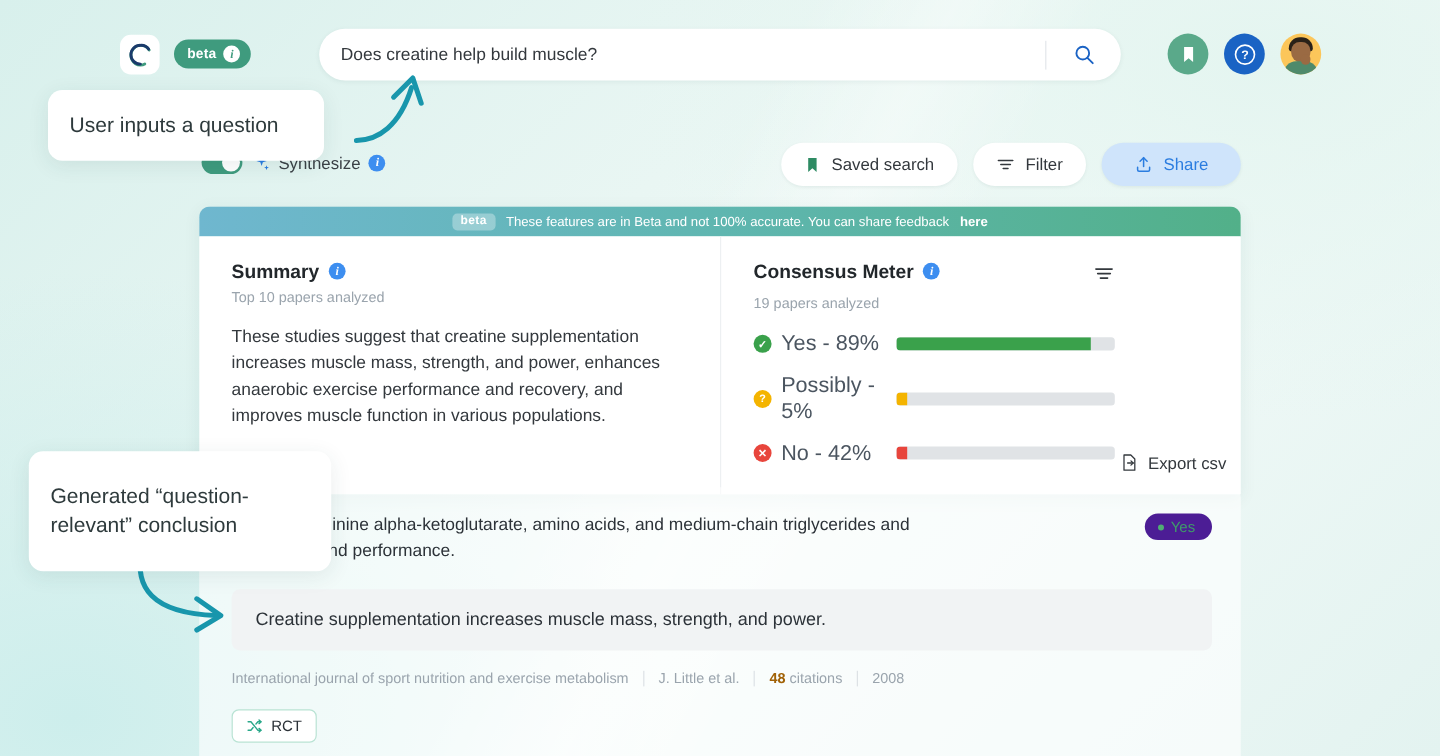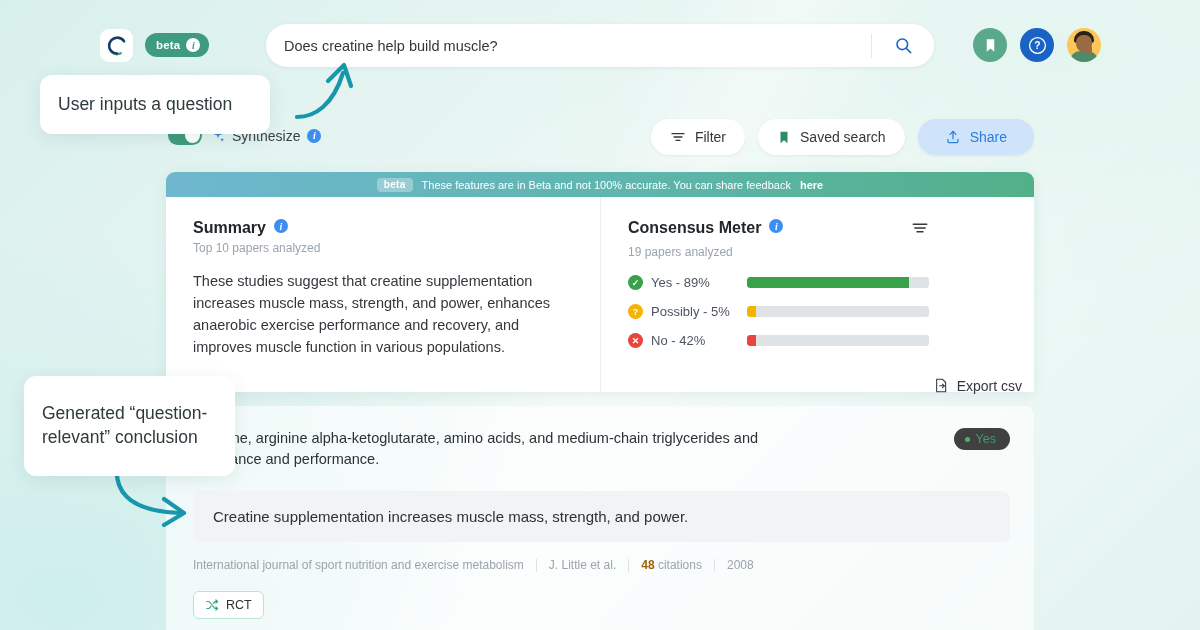--- a/index.html
+++ b/index.html
@@ -146,38 +146,38 @@
   .sec-title { font-size: 16px; font-weight: 700; color: #22272b; }
   .sec-sub { font-size: 12px; color: #9aa4ad; margin-top: 4px; }
   .summary-text { margin-top: 15px; font-size: 14.5px; line-height: 1.52; color: #33383d; }
 
   .filter-icon-right { margin-left: auto; cursor: pointer; }
 
   .meter-rows { margin-top: 16px; display: flex; flex-direction: column; gap: 14px; }
   .meter-row { display: flex; align-items: center; }
   .m-icon { width: 15px; height: 15px; border-radius: 50%; display: flex; align-items: center; justify-content: center;
             color: #fff; font-size: 9px; font-weight: 700; flex: 0 0 auto; }
-  .m-label { font-size: 13px; color: #4b5560; margin-left: 8px; width: 96px; }
+  .m-label { font-size: 18px; color: #4b5560; margin-left: 8px; width: 96px; }
   .m-track { flex: 1; height: 11px; border-radius: 3px; background: #e0e3e6; overflow: hidden; }
   .m-fill { height: 100%; border-radius: 3px 0 0 3px; }
 
   
   .results { position: absolute; left: 166px; top: 367px; width: 868px; }
   .export-row { display: flex; justify-content: flex-end; padding: 10px 12px 12px 0; align-items: center; }
   .export-link { display: flex; align-items: center; gap: 8px; font-size: 14px; color: #33383d; cursor: pointer; }
 
   .result-card {
     background: rgba(255,255,255,.62); border-radius: 9px;
     padding: 22px 24px 20px 27px; position: relative;
     min-height: 232px;
   }
   .r-title-row { display: flex; align-items: flex-start; }
   .r-title { font-size: 14.5px; line-height: 1.42; color: #2c3238; max-width: 600px; }
   .yes-badge {
-    margin-left: auto; background: #404040; color: #3f9b6a;
+    margin-left: auto; background: #4c1d95; color: #3f9b6a;
     border-radius: 11px; padding: 4px 14px 4px 11px; font-size: 12.5px;
     display: flex; align-items: center; gap: 6px; white-space: nowrap;
   }
   .yes-dot { width: 5px; height: 5px; border-radius: 50%; background: #4fae74; }
 
   .conclusion {
     margin-top: 22px; background: #f1f3f4; border-radius: 7px;
     padding: 17px 20px; font-size: 15px; color: #2c3238;
   }
   .meta-row { margin-top: 16px; display: flex; align-items: center; font-size: 12px; color: #9aa4ad; }
@@ -189,21 +189,21 @@
     padding: 6px 11px; font-size: 12.5px; color: #2c3238; cursor: pointer;
   }
 
   
   .callout {
     position: absolute; background: #fff; border-radius: 12px;
     box-shadow: 0 4px 18px rgba(30,70,70,.09);
     color: #2e3a3c; font-size: 17.5px; line-height: 1.35; z-index: 40;
   }
   .callout-1 { left: 40px; top: 75px; width: 230px; height: 59px; display: flex; align-items: center; padding: 0 18px; }
-  .callout-2 { left: 24px; top: 376px; width: 211px; height: 100px; display: flex; align-items: center; padding: 0 18px; }
+  .callout-2 { left: 24px; top: 376px; width: 252px; height: 100px; display: flex; align-items: center; padding: 0 18px; }
 
   .arrow { position: absolute; z-index: 35; pointer-events: none; }
   .arrow-1 { left: 295px; top: 55px; }
   .arrow-2 { left: 108px; top: 455px; }
 </style>
 </head>
 <body>
 
 <div class="bg-sheen"></div>
 
@@ -264,33 +264,33 @@
       <path d="M12 2l1.8 5.6L19.5 9l-5.7 1.6L12 16l-1.8-5.4L4.5 9l5.7-1.4z" fill="#2b7de0"></path>
       <path d="M19 15l.9 2.5 2.6.8-2.6.8L19 22l-.9-2.9-2.6-.8 2.6-.8z" fill="#2b7de0"></path>
     </svg>
     <span>Synthesize</span>
     <span class="info-blue">i</span>
   </span>
 </div>
 
 <div class="actions">
   <button class="act">
+    <svg width="14" height="15" viewBox="0 0 24 24">
+      <path d="M6 2h12v20l-6-5.2L6 22z" fill="#2e8b63"></path>
+    </svg>
+    <span>Saved search</span>
+  </button>
+
+  <button class="act">
     <svg width="16" height="16" viewBox="0 0 24 24">
       <line x1="3" y1="7" x2="21" y2="7" stroke="#33383d" stroke-width="1.9" stroke-linecap="round"></line>
       <line x1="6" y1="12" x2="18" y2="12" stroke="#33383d" stroke-width="1.9" stroke-linecap="round"></line>
       <line x1="9" y1="17" x2="15" y2="17" stroke="#33383d" stroke-width="1.9" stroke-linecap="round"></line>
     </svg>
     <span>Filter</span>
-  </button>
-
-  <button class="act">
-    <svg width="14" height="15" viewBox="0 0 24 24">
-      <path d="M6 2h12v20l-6-5.2L6 22z" fill="#2e8b63"></path>
-    </svg>
-    <span>Saved search</span>
   </button>
 
   <button class="act act-share">
     <svg width="16" height="16" viewBox="0 0 24 24">
       <path d="M12 3.6v11" stroke="#2b7de0" stroke-width="1.9" stroke-linecap="round" fill="none"></path>
       <path d="M7.6 8L12 3.6 16.4 8" stroke="#2b7de0" stroke-width="1.9" stroke-linecap="round" stroke-linejoin="round" fill="none"></path>
       <path d="M4.5 15.5v3.2a1.8 1.8 0 0 0 1.8 1.8h11.4a1.8 1.8 0 0 0 1.8-1.8v-3.2" stroke="#2b7de0" stroke-width="1.9" stroke-linecap="round" fill="none"></path>
     </svg>
     <span>Share</span>
   </button>

